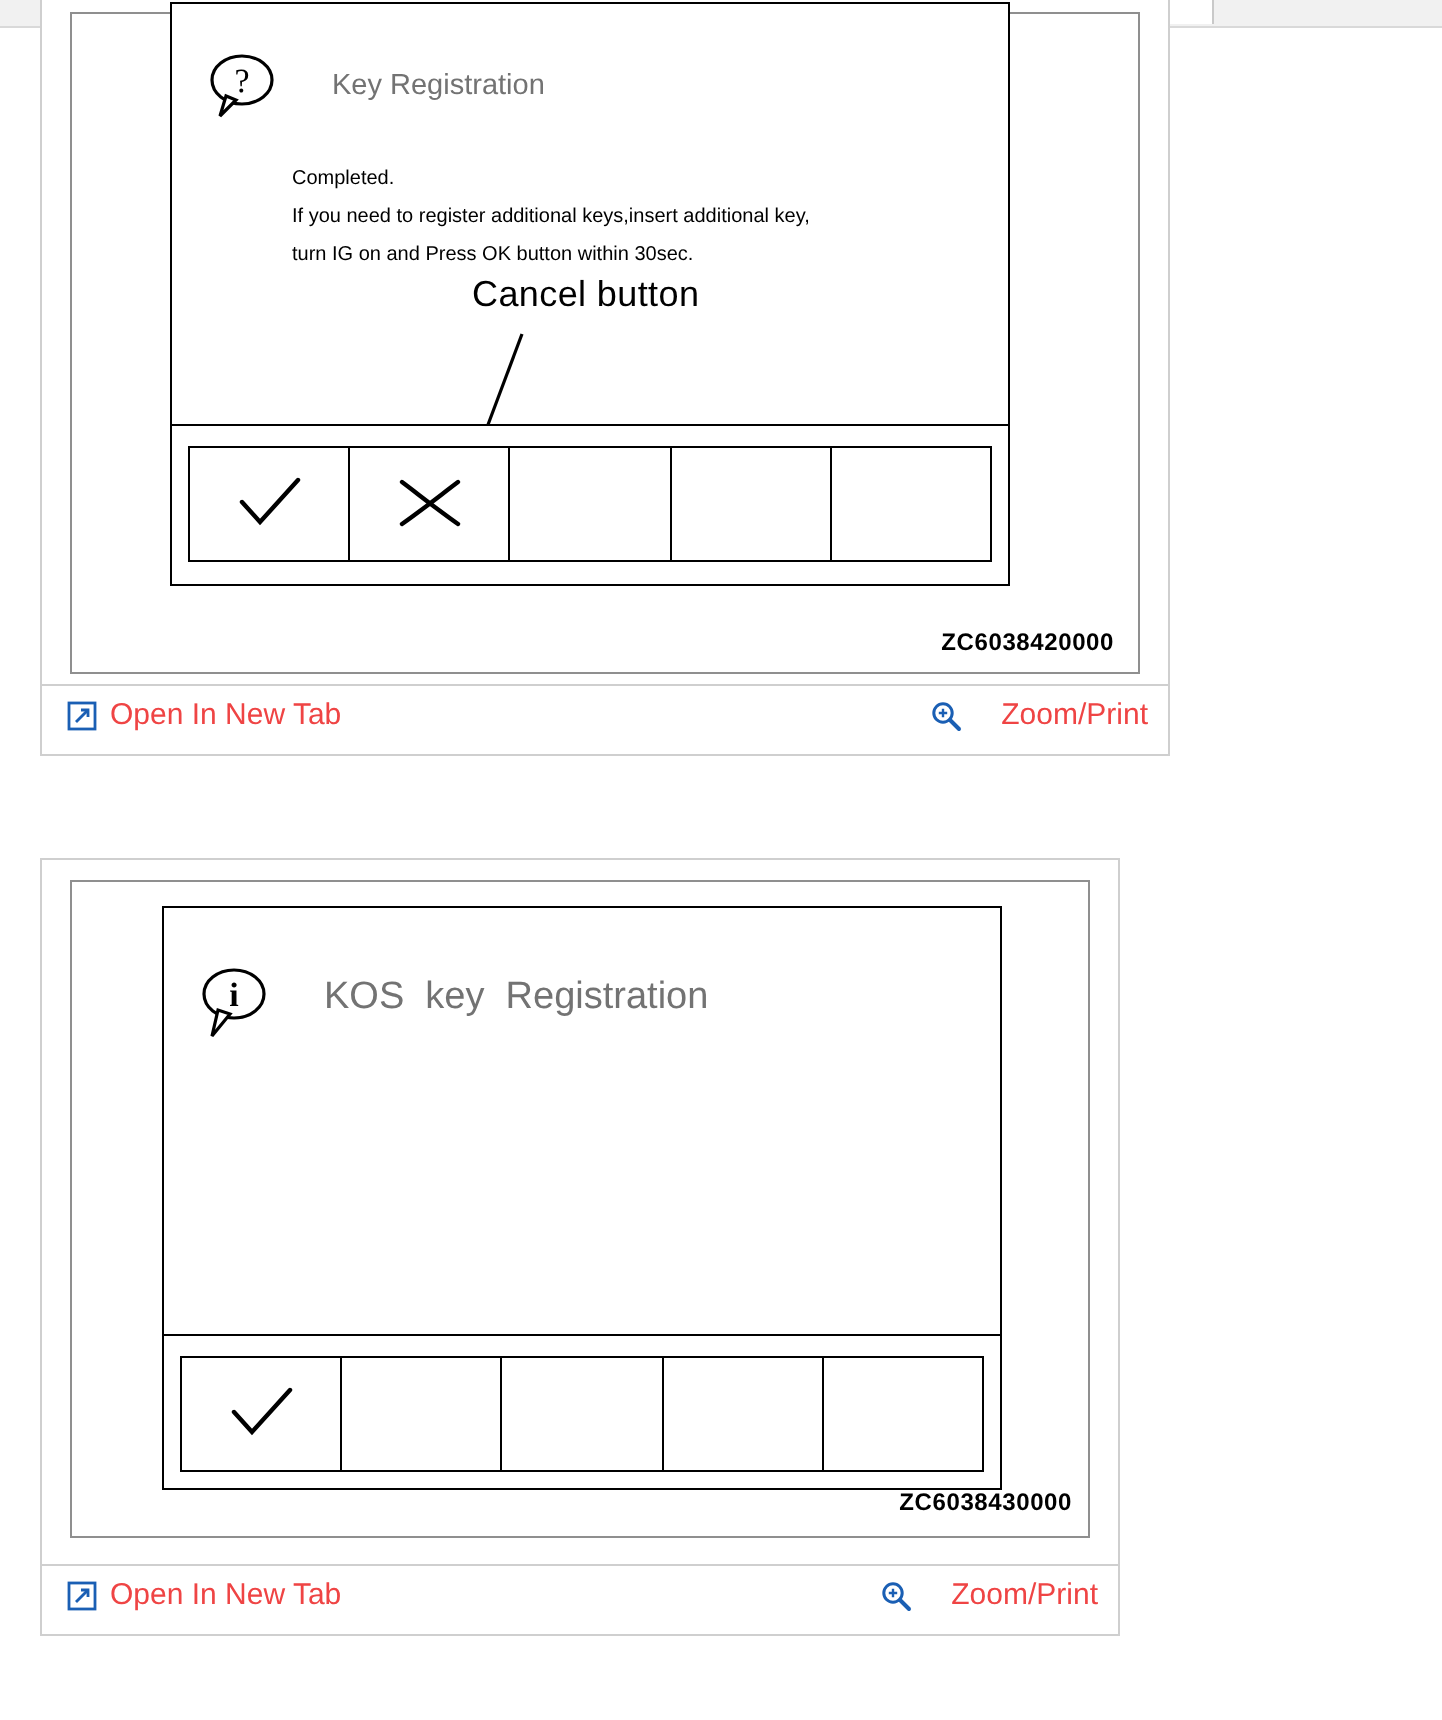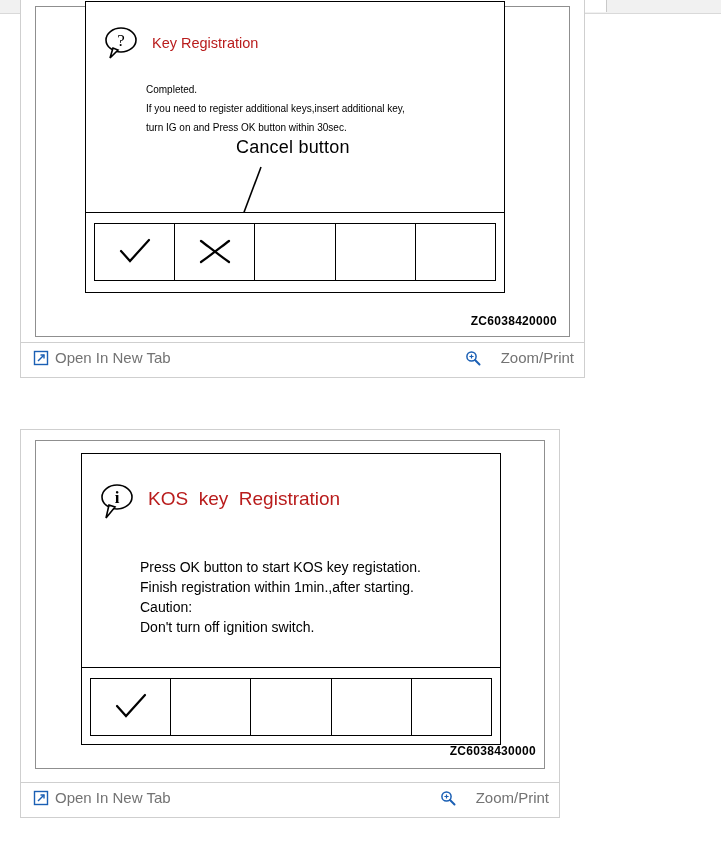--- a/index.html
+++ b/index.html
@@ -113,22 +113,22 @@
   .icon-bubble {
     position: relative;
     width: 38px;
     height: 34px;
     flex: 0 0 auto;
   }
   .icon-bubble svg { display: block; }
 
   .dlg-title {
     font-size: 14.5px;
-    color: #b91c1c;
-    margin-left: 10px;
+    color: #737373;
+    margin-left: 24px;
     white-space: pre;
   }
   .card2 .dlg-title { font-size: 19px; font-weight: 500; }
 
   .dlg-text {
     position: absolute;
     left: 60px;
     top: 78px;
     font-size: 10px;
     line-height: 19px;
@@ -201,21 +201,21 @@
   .footer-link {
     position: absolute;
     display: flex;
     align-items: center;
     gap: 6px;
     font-size: 15px;
     color: #1a5fb4;
     cursor: pointer;
     top: 6px;
   }
-  .footer-link .lbl { color: #737373; }
+  .footer-link .lbl { color: #ef4444; }
   .footer-link.open { left: 12px; }
   .footer-link.zoom { right: 10px; gap: 20px; }
   .mini-icon { width: 16px; height: 16px; display: block; }
 </style>
 </head>
 <body>
 
 <div id="page">
 
   <div class="top-strip">
@@ -305,24 +305,20 @@
             <span class="icon-bubble">
               <svg width="38" height="38" viewBox="0 0 38 38">
                 <ellipse cx="17" cy="15" rx="15" ry="12" fill="none" stroke="#000" stroke-width="1.6"></ellipse>
                 <path d="M9 23 L6 36 L15 25 Z" fill="#fff" stroke="#000" stroke-width="1.6"></path>
                 <text x="17" y="21" font-family="Liberation Serif, serif" font-size="17" font-weight="bold" text-anchor="middle" fill="#000">i</text>
               </svg>
             </span>
             <span class="dlg-title">KOS  key  Registration</span>
           </div>
 
-          <div class="dlg-text">Press OK button to start KOS key registation.
-Finish registration within 1min.,after starting.
-Caution:
-Don't turn off ignition switch.</div>
         </div>
 
         <div class="btn-row">
           <div class="btn-cell">
             <svg width="40" height="30" viewBox="0 0 40 30">
               <path d="M6 14 L15 24 L34 3" fill="none" stroke="#000" stroke-width="2.2" stroke-linecap="round"></path>
             </svg>
           </div>
           <div class="btn-cell"></div>
           <div class="btn-cell"></div>

